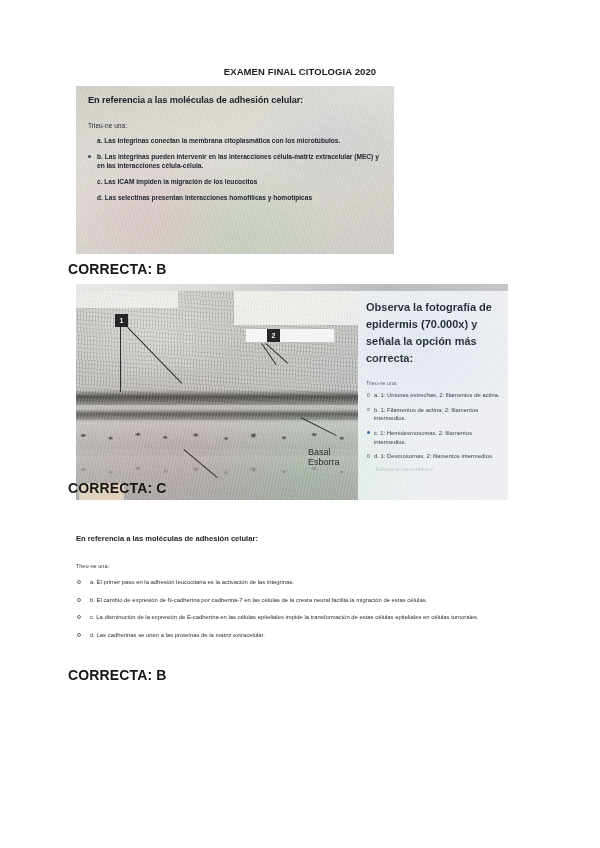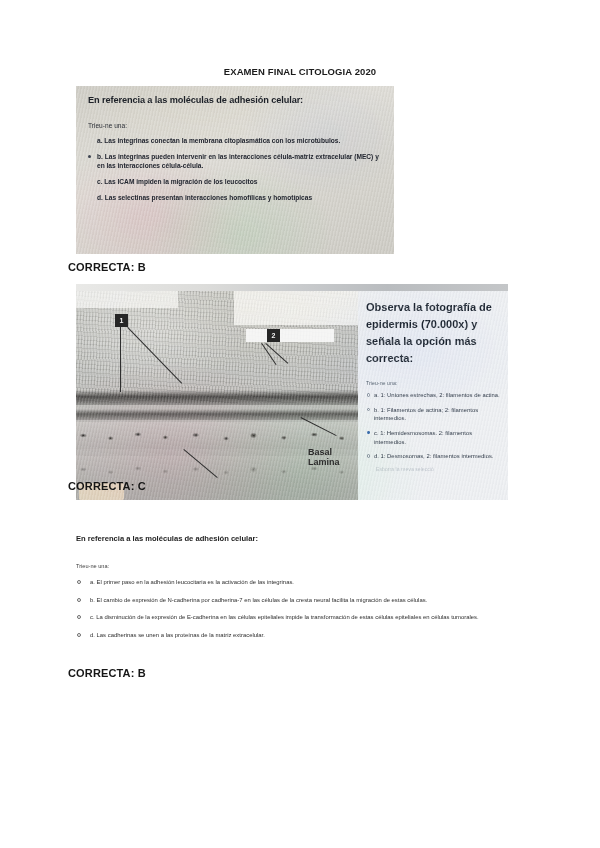--- a/index.html
+++ b/index.html
@@ -113,21 +113,21 @@
     background: #3d4450;
   }
   #block1 .b1-opt.plain .dot {
     background: transparent;
   }
 
   
   .correcta {
     position: absolute;
     left: 68px;
-    font-size: 11px;
+    font-size: 14px;
     font-weight: bold;
     letter-spacing: 0.15px;
     color: #161616;
   }
   #correcta1 { top: 261px; }
   #correcta2 { top: 480px; }
   #correcta3 { top: 667px; }
 
   
   #block2 {
@@ -273,21 +273,21 @@
   #leader-low { left: 108px; top: 160px; width: 44px; transform: rotate(40deg); }
 
   .em-text {
     position: absolute;
     z-index: 5;
     font-size: 9px;
     color: #2c2c2c;
     font-family: "Liberation Sans", sans-serif;
     line-height: 1.15;
   }
-  #em-basal { left: 232px; top: 158px; font-weight: bold; }
+  #em-basal { left: 232px; top: 158px; }
 
   
   #quizpanel {
     position: absolute;
     left: 282px;
     top: 5px;
     width: 150px;
     height: 211px;
     background: #eef0f3;
     overflow: hidden;
@@ -437,21 +437,21 @@
       <div class="em-leader" id="leader-2b"></div>
       <div class="em-leader" id="leader-bl"></div>
       <div class="em-leader" id="leader-low"></div>
 
       <div class="em-whitebar" id="em-whitebar-2"></div>
       <div class="em-label" id="em-label-1">1</div>
       <div class="em-label" id="em-label-2">2</div>
 
       <div class="em-text" id="em-basal">
         <div>Basal</div>
-        <div>Lamina</div>
+        <div>Esborra</div>
       </div>
     </div>
 
     <div id="quizpanel">
       <div class="qp-inner">
         <div class="qp-q">Observa la fotografía de epidermis (70.000x) y señala la opción más correcta:</div>
         <div class="qp-choose">Trieu-ne una:</div>
 
         <div class="qp-opt">
           <span class="radio"></span>

